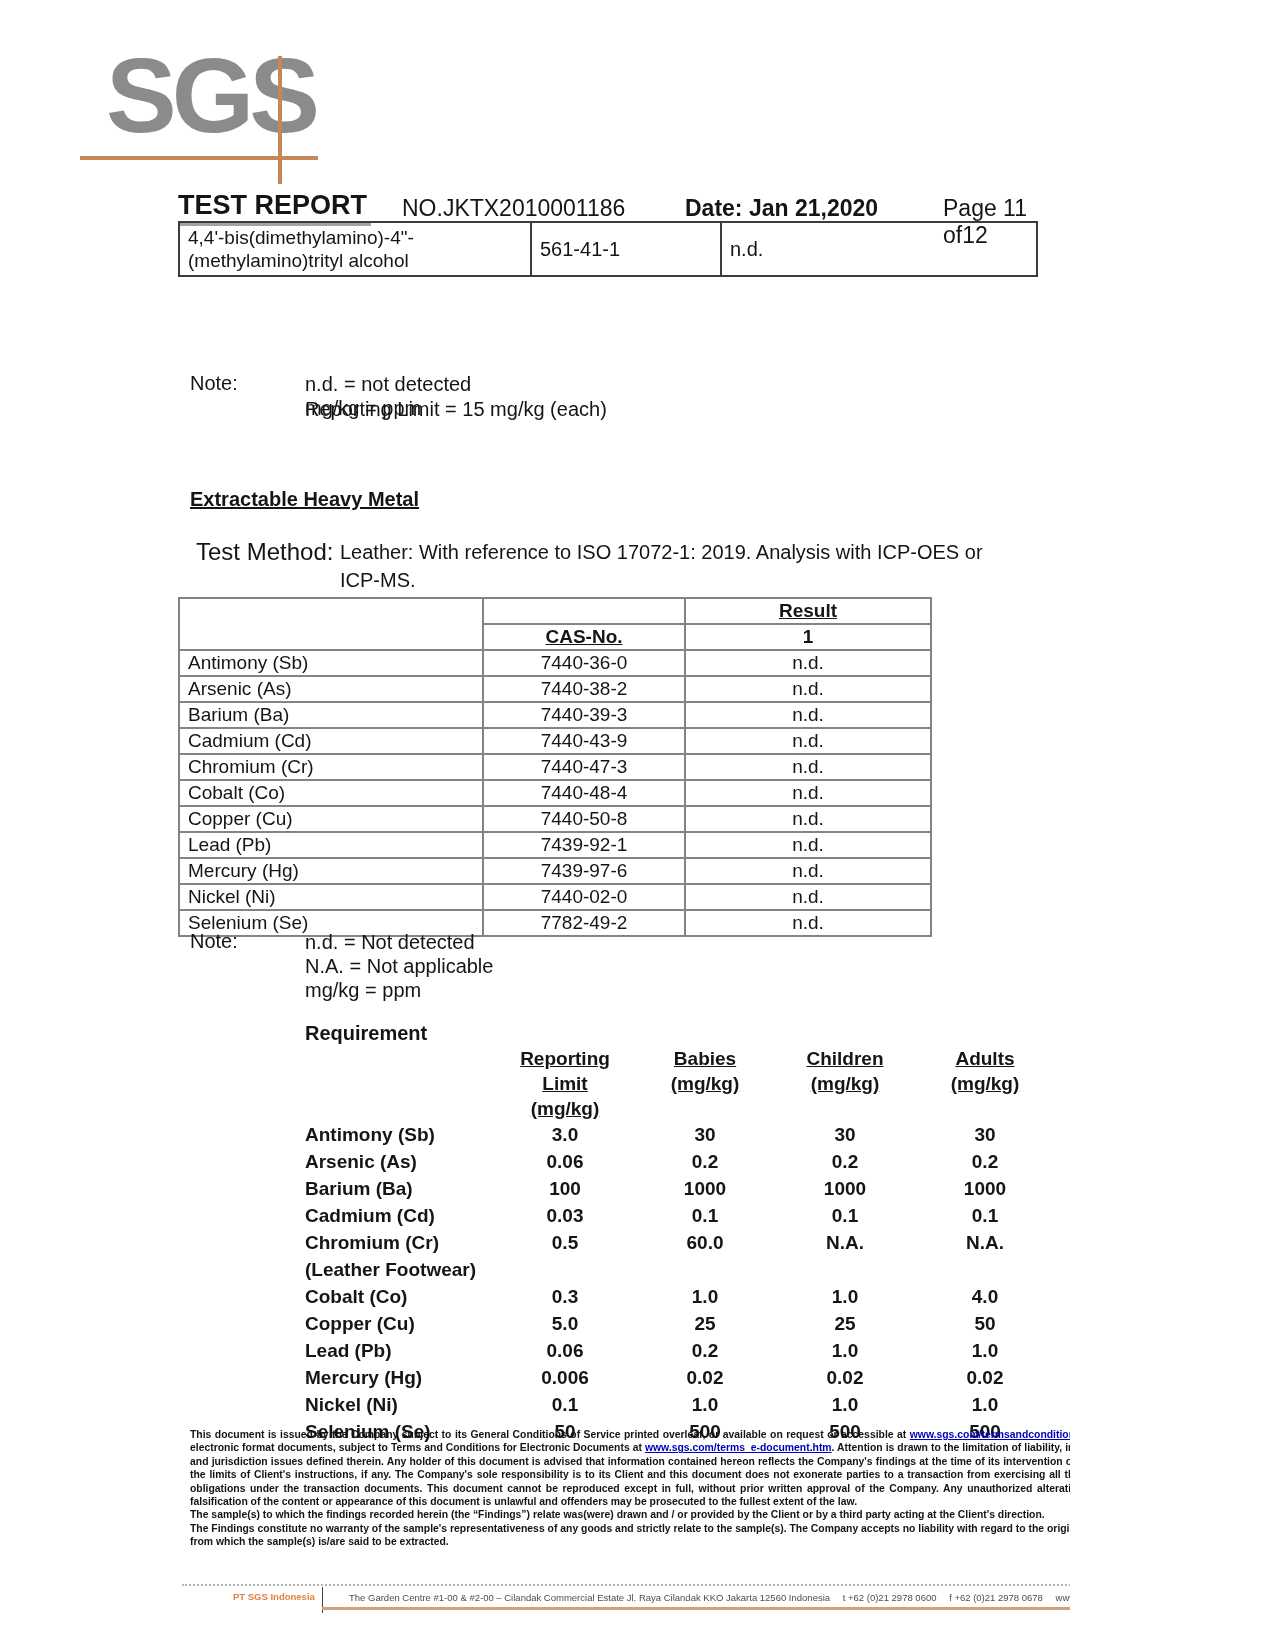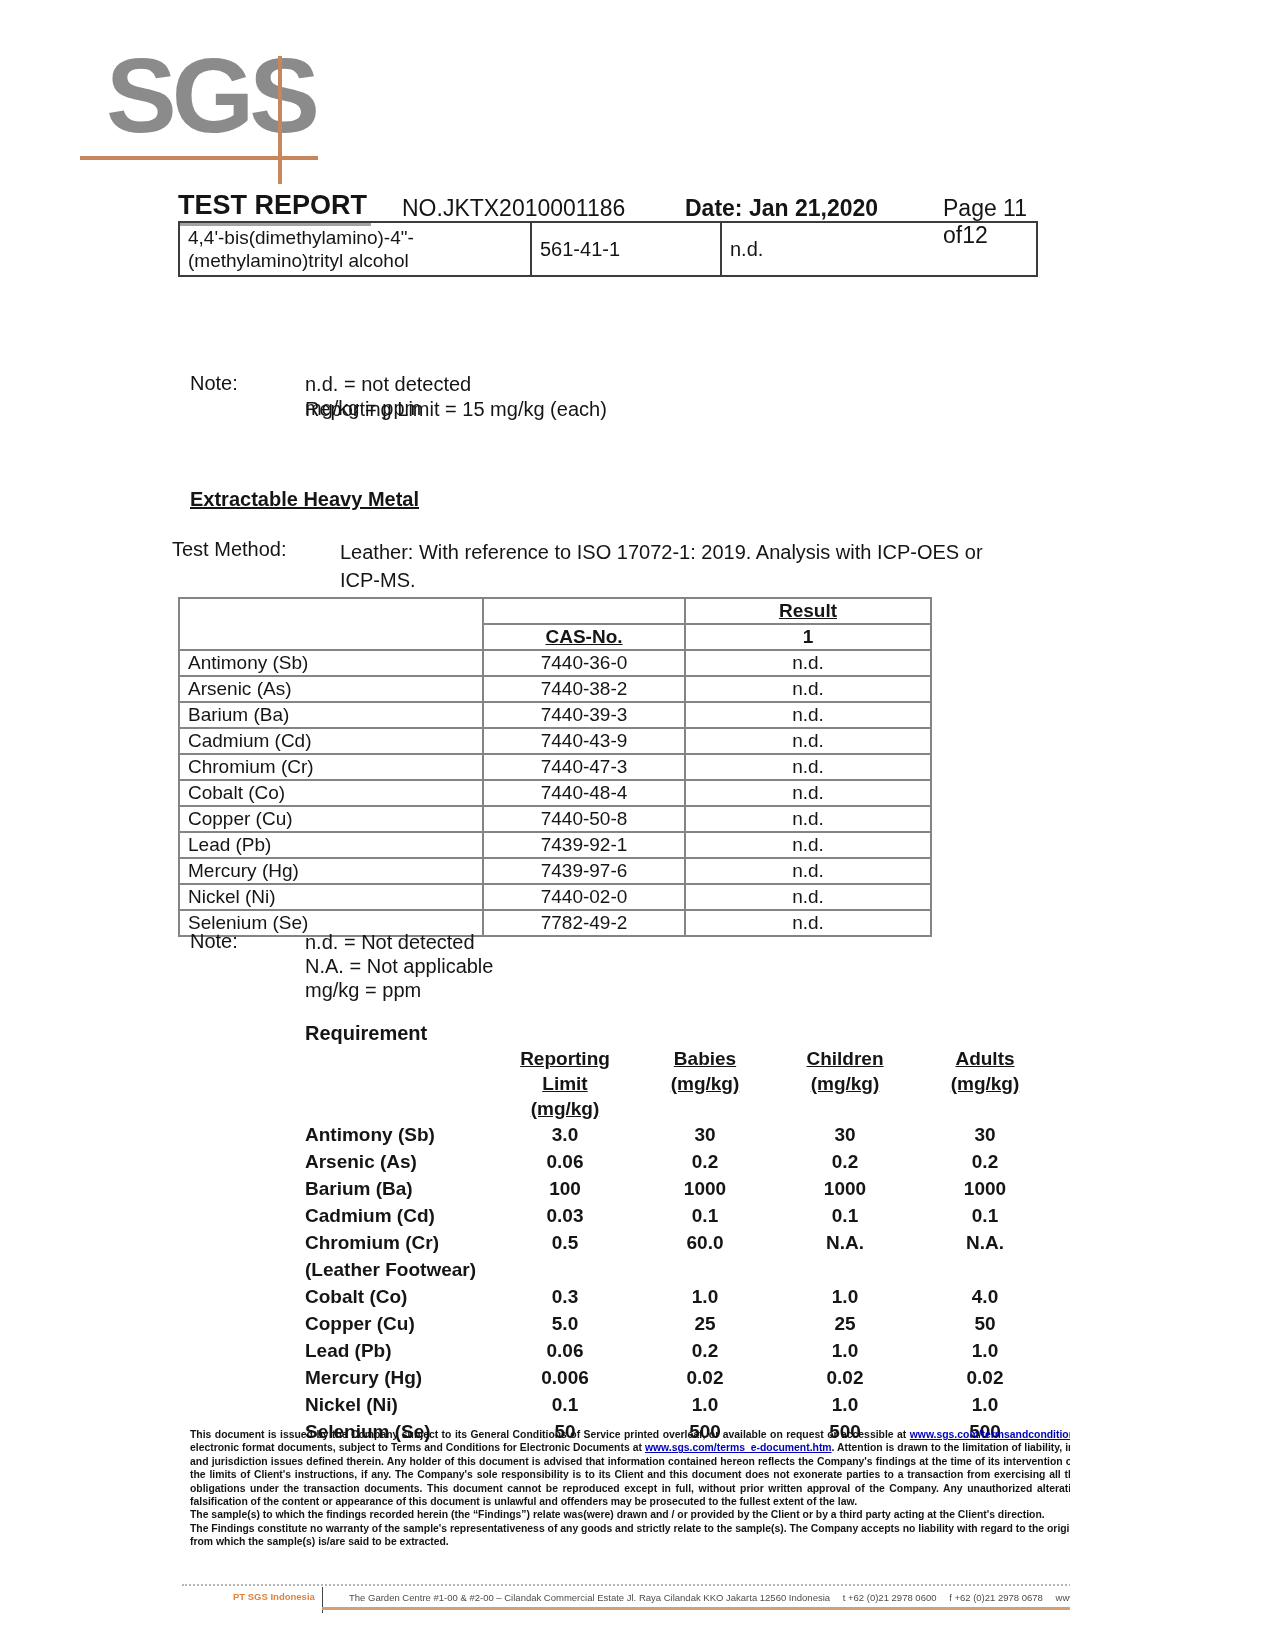--- a/index.html
+++ b/index.html
@@ -26,21 +26,21 @@
   .t1 td.c{text-align:left;font-size:20px;}
 
   
   .note-label{position:absolute;font-size:20px;}
   .note-body{position:absolute;font-size:20px;line-height:24px;}
   .rlimit{position:absolute;left:305px;top:398px;font-size:20px;}
 
   
   .sec-heading{position:absolute;left:190px;top:488px;font-size:20px;font-weight:bold;
                text-decoration:underline;}
-  .tm-label{position:absolute;left:172px;top:538px;font-size:20px;}
+  .tm-label{position:absolute;left:196px;top:538px;font-size:24px;}
   .tm-text{position:absolute;left:340px;top:538px;width:660px;font-size:20px;line-height:28px;}
 
   
   .t2{position:absolute;left:178px;top:597px;width:752px;border-collapse:collapse;table-layout:fixed;}
   .t2 td{border:2px solid #848484;font-size:19px;height:21px;padding:1px 8px;vertical-align:middle;}
   .t2 td.name{text-align:left;}
   .t2 td.c{text-align:center;}
   .b{font-weight:bold;}
   .u{text-decoration:underline;}
 

